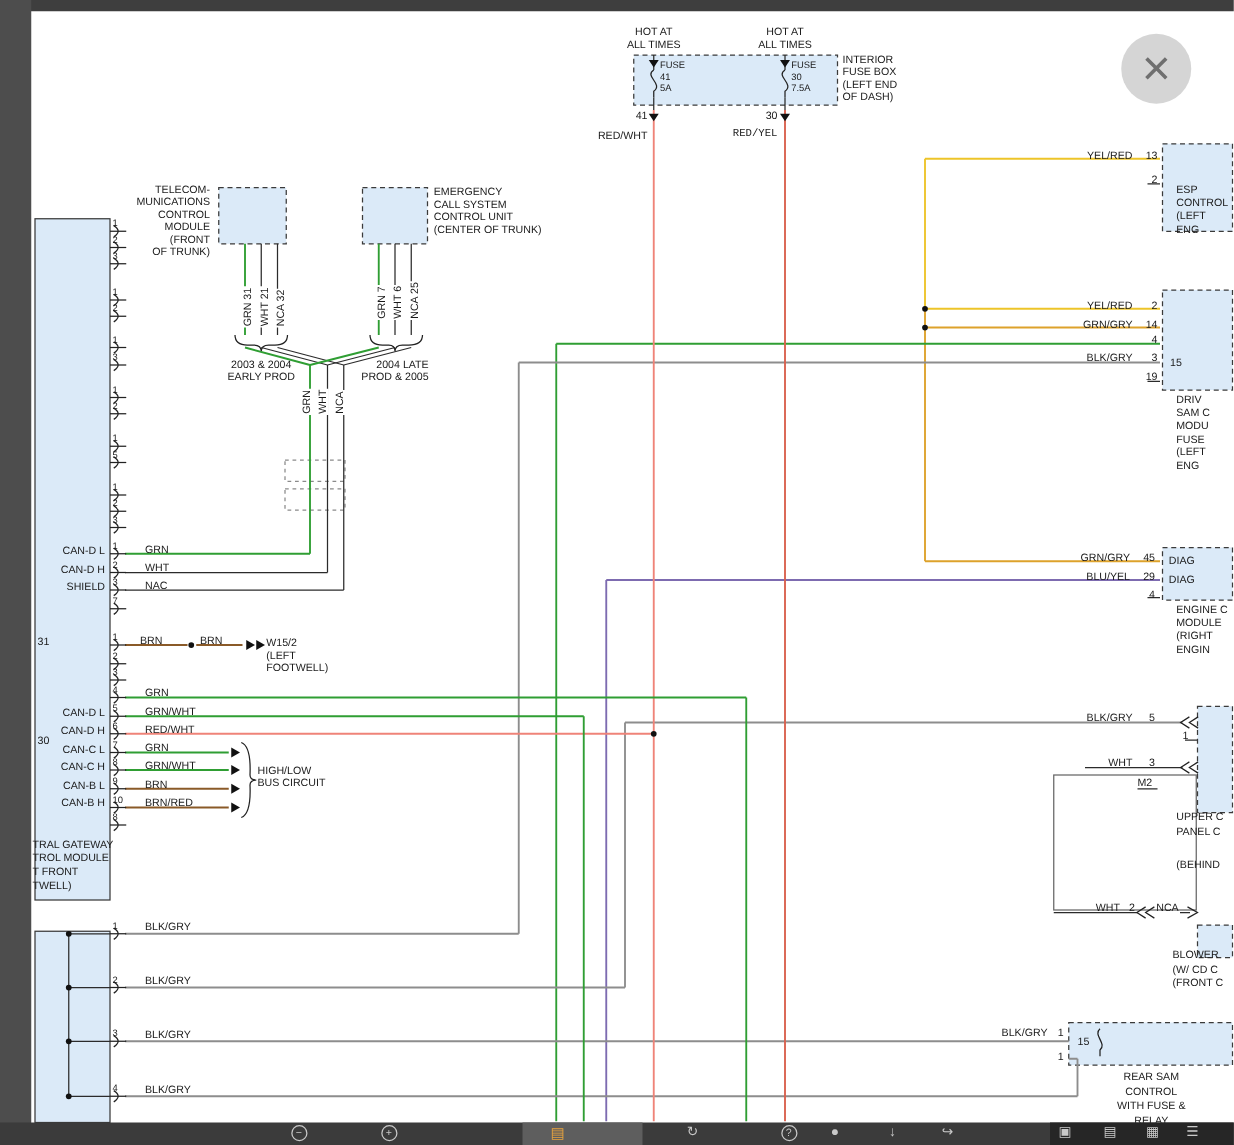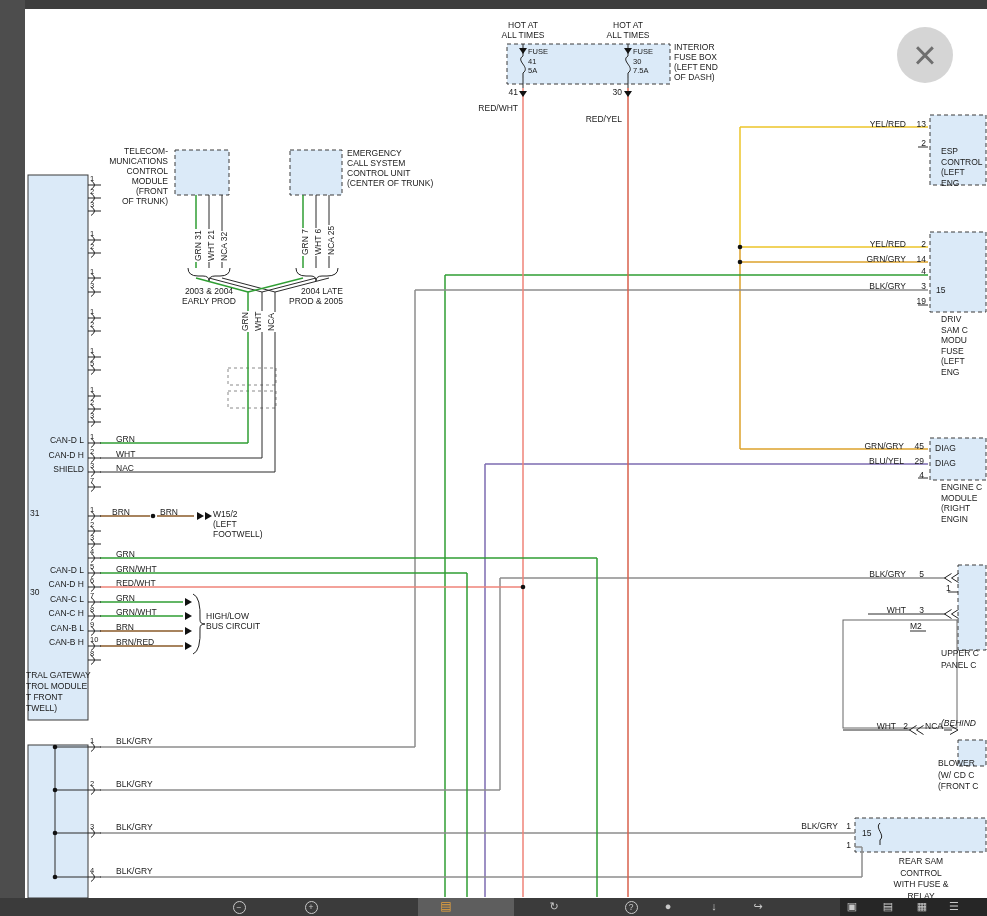--- a/index.html
+++ b/index.html
@@ -239,21 +239,21 @@
       <div class="lbl" style="left: 633px; top: 47px; font-size: 7.5px; line-height: 9.5px;">FUSE
 30
 7.5A</div>
       <div class="lbl" style="left: 674px; top: 42px;">INTERIOR
 FUSE BOX
 (LEFT END
 OF DASH)</div>
       <div class="lbl r" style="left: 518px; top: 87px;">41</div>
       <div class="lbl r" style="left: 622px; top: 87px;">30</div>
       <div class="lbl r" style="left: 518px; top: 103px;">RED/WHT</div>
-      <div class="lbl r" style="left: 622px; top: 114px;">RED/YEL</div>
+      <div class="lbl r" style="left: 622px; top: 102px; font-family: Liberation Mono, monospace;">RED/YEL</div>
       <div class="lbl r" style="left: 168px; top: 146px;">TELECOM-
 MUNICATIONS
 CONTROL
 MODULE
 (FRONT
 OF TRUNK)</div>
       <div class="lbl" style="left: 347px; top: 148px;">EMERGENCY
 CALL SYSTEM
 CONTROL UNIT
 (CENTER OF TRUNK)</div>
@@ -340,21 +340,21 @@
 (RIGHT
 ENGIN</div>
       <div class="lbl r" style="left: 906px; top: 569px;">BLK/GRY</div>
       <div class="lbl r" style="left: 924px; top: 569px;">5</div>
       <div class="lbl" style="left: 946px; top: 583px;">1</div>
       <div class="lbl r" style="left: 906px; top: 605px;">WHT</div>
       <div class="lbl r" style="left: 924px; top: 605px;">3</div>
       <div class="lbl" style="left: 910px; top: 621px;">M2</div>
       <div class="lbl" style="left: 941px; top: 647px; line-height: 12px;">UPPER C
 PANEL C</div>
-      <div class="lbl" style="left: 941px; top: 718px; font-style: italic;">(BEHIND</div>
+      <div class="lbl" style="left: 941px; top: 686px;">(BEHIND</div>
       <div class="lbl r" style="left: 896px; top: 721px;">WHT</div>
       <div class="lbl r" style="left: 908px; top: 721px;">2</div>
       <div class="lbl" style="left: 925px; top: 721px;">NCA</div>
       <div class="lbl" style="left: 938px; top: 758px; line-height: 11.5px;">BLOWER
 (W/ CD C
 (FRONT C</div>
       <div class="lbl r" style="left: 838px; top: 821px;">BLK/GRY</div>
       <div class="lbl r" style="left: 851px; top: 821px;">1</div>
       <div class="lbl" style="left: 862px; top: 828px;">15</div>
       <div class="lbl r" style="left: 851px; top: 840px;">1</div>

